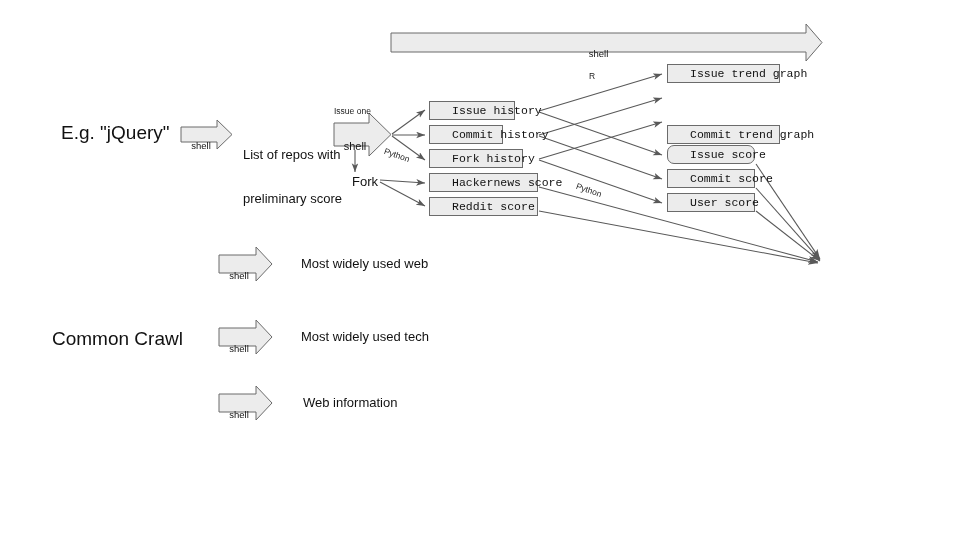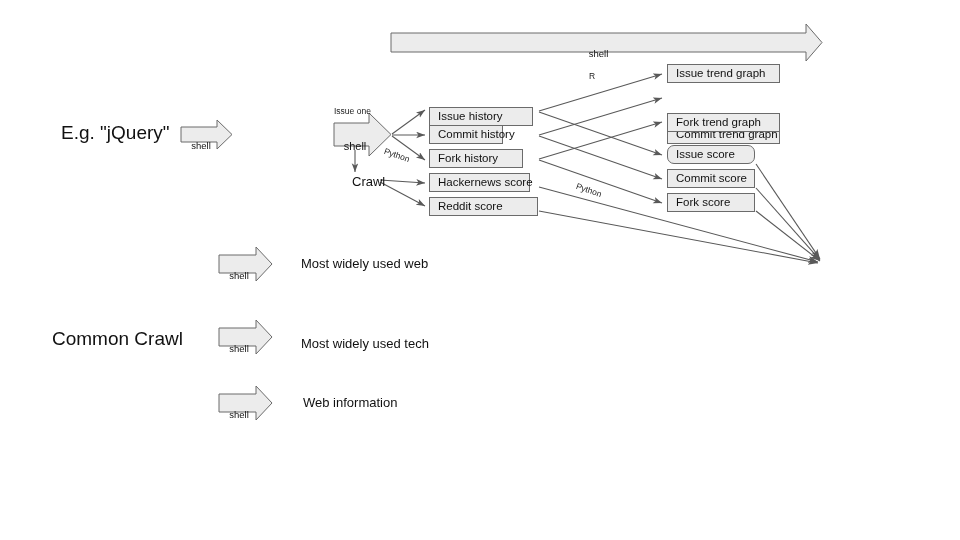--- a/index.html
+++ b/index.html
@@ -25,23 +25,23 @@
   }
   .node-box {
     position: absolute;
     box-sizing: border-box;
     background: #ececec;
     border: 1px solid #6b6b6b;
     font-size: 11.5px;
     color: #111111;
     line-height: 17px;
     height: 19px;
-    padding: 0 8px;
+    padding: 0 22px;
     white-space: nowrap;
-    font-family: Liberation Sans, sans-serif;
+    font-family: Liberation Mono, monospace;
   }
   .plain-text {
     position: absolute;
     color: #111111;
     white-space: pre;
     font-family: "Liberation Sans", sans-serif;
   }
   .big-label {
     font-size: 19px;
   }
@@ -130,57 +130,60 @@
   </div>
 
   <div class="plain-text big-label" style="left:61px; top:122px;">E.g. "jQuery"</div>
 
   <div class="plain-text big-label" style="left:52px; top:328px;">Common Crawl</div>
 
   <div class="arrow-wrap" style="left:181px; top:128px; width:40px; height:12px;">
     <span class="shell-text">shell</span>
   </div>
 
+  <div class="plain-text mid-label" style="left:243px; top:119px;">
+    <div>List of repos with</div>
+    <div>preliminary score</div>
+  </div>
 
   <div class="plain-text small-label" style="left:334px; top:106px;">Issue one</div>
 
   <div class="arrow-wrap" style="left:334px; top:128px; width:42px; height:14px;">
     <span class="shell-text" style="font-size:11px;">shell</span>
   </div>
 
   <div class="plain-text small-label rot-label" style="left:386px; top:146px;">Python</div>
 
-  <div class="plain-text mid-label" style="left:352px; top:175px;">Crawl</div>
+  <div class="plain-text mid-label" style="left:352px; top:175px;">Fork</div>
 
   <div class="plain-text small-label" style="left:589px; top:71px;">R</div>
 
   <div class="plain-text small-label rot-label" style="left:578px; top:181px;">Python</div>
 
-  <div class="node-box" style="left:429px; top:107px; width:104px;">Issue history</div>
+  <div class="node-box" style="left:429px; top:101px; width:86px;">Issue history</div>
   <div class="node-box" style="left:429px; top:125px; width:74px;">Commit history</div>
   <div class="node-box" style="left:429px; top:149px; width:94px;">Fork history</div>
-  <div class="node-box" style="left:429px; top:173px; width:101px;">Hackernews score</div>
+  <div class="node-box" style="left:429px; top:173px; width:109px;">Hackernews score</div>
   <div class="node-box" style="left:429px; top:197px; width:109px;">Reddit score</div>
 
   <div class="node-box" style="left:667px; top:64px; width:113px;">Issue trend graph</div>
   <div class="node-box" style="left:667px; top:89px; width:113px;margin-top:36px;">Commit trend graph</div>
-  <div class="node-box" style="left:667px; top:113px; width:113px;">Fork trend graph</div>
   <div class="node-box" style="left:667px; top:145px; width:88px;border-radius:7px;">Issue score</div>
   <div class="node-box" style="left:667px; top:169px; width:88px;">Commit score</div>
-  <div class="node-box" style="left:667px; top:193px; width:88px;">Fork score</div>
+  <div class="node-box" style="left:667px; top:193px; width:88px;">User score</div>
 
 
   <div class="arrow-wrap" style="left:219px; top:258px; width:40px; height:12px;">
     <span class="shell-text">shell</span>
   </div>
   <div class="plain-text mid-label" style="left:301px; top:257px;">Most widely used web</div>
 
   <div class="arrow-wrap" style="left:219px; top:331px; width:40px; height:12px;">
     <span class="shell-text">shell</span>
   </div>
-  <div class="plain-text mid-label" style="left:301px; top:330px;margin-top:7px;">Most widely used tech</div>
+  <div class="plain-text mid-label" style="left:301px; top:330px;">Most widely used tech</div>
 
   <div class="arrow-wrap" style="left:219px; top:397px; width:40px; height:12px;">
     <span class="shell-text">shell</span>
   </div>
   <div class="plain-text mid-label" style="left:303px; top:396px;">Web information</div>
 
 </div>
 
 </body></html>

